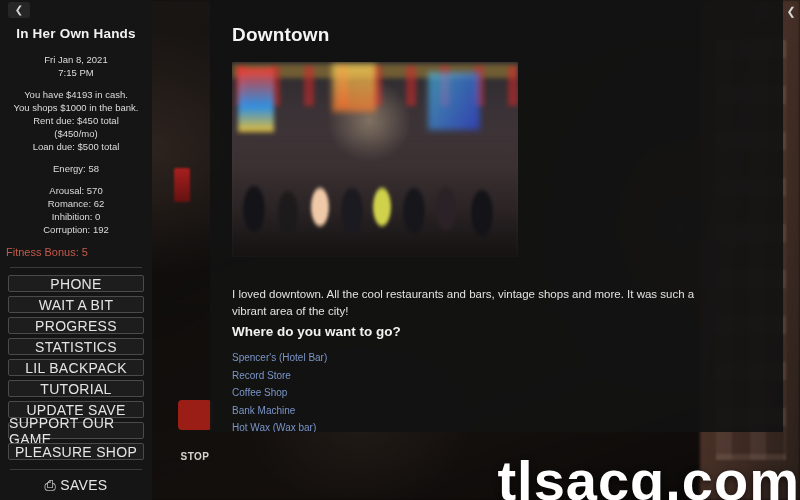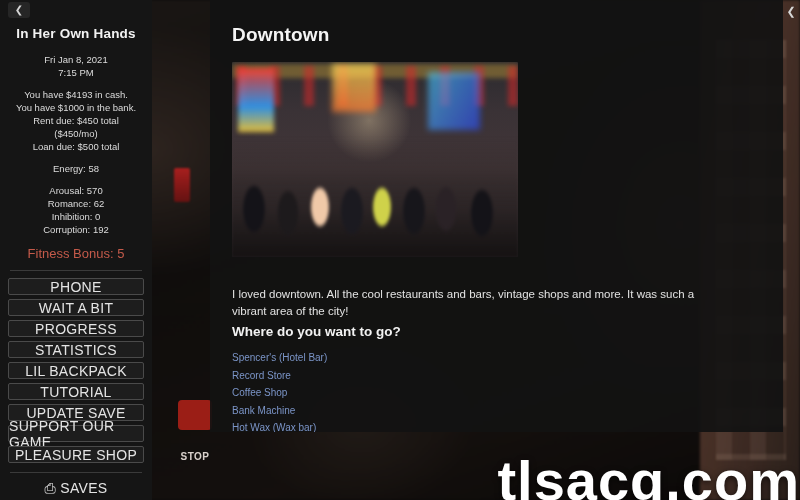--- a/index.html
+++ b/index.html
@@ -100,22 +100,21 @@
     margin: 6px 0 12px;
   }
   .stat-block {
     text-align: center;
     font-size: 9.5px;
     line-height: 13px;
     color: #dcdcdc;
   }
   .stat-block .gap { height: 9px; }
   .fitness {
-    text-align: center;
-    font-size: 13px;
+    font-size: 11px;
     color: #c45a4a;
     margin-top: 10px;
   }
   .divider {
     height: 1px;
     background: #3a3a3a;
     margin: 9px 4px 7px;
   }
   .menu {
     display: flex; flex-direction: column;
@@ -279,21 +278,21 @@
       <div class="nav-arrow">❮</div>
     </div>
 
     <div class="game-title">In Her Own Hands</div>
 
     <div class="stat-block">
       <div>Fri Jan 8, 2021</div>
       <div>7:15 PM</div>
       <div class="gap"></div>
       <div>You have $4193 in cash.</div>
-      <div>You have $1000 in the bank.</div>
+      <div>You shops $1000 in the bank.</div>
       <div>Rent due: $450 total</div>
       <div>($450/mo)</div>
       <div>Loan due: $500 total</div>
       <div class="gap"></div>
       <div>Energy: 58</div>
       <div class="gap"></div>
       <div>Arousal: 570</div>
       <div>Romance: 62</div>
       <div>Inhibition: 0</div>
       <div>Corruption: 192</div>

